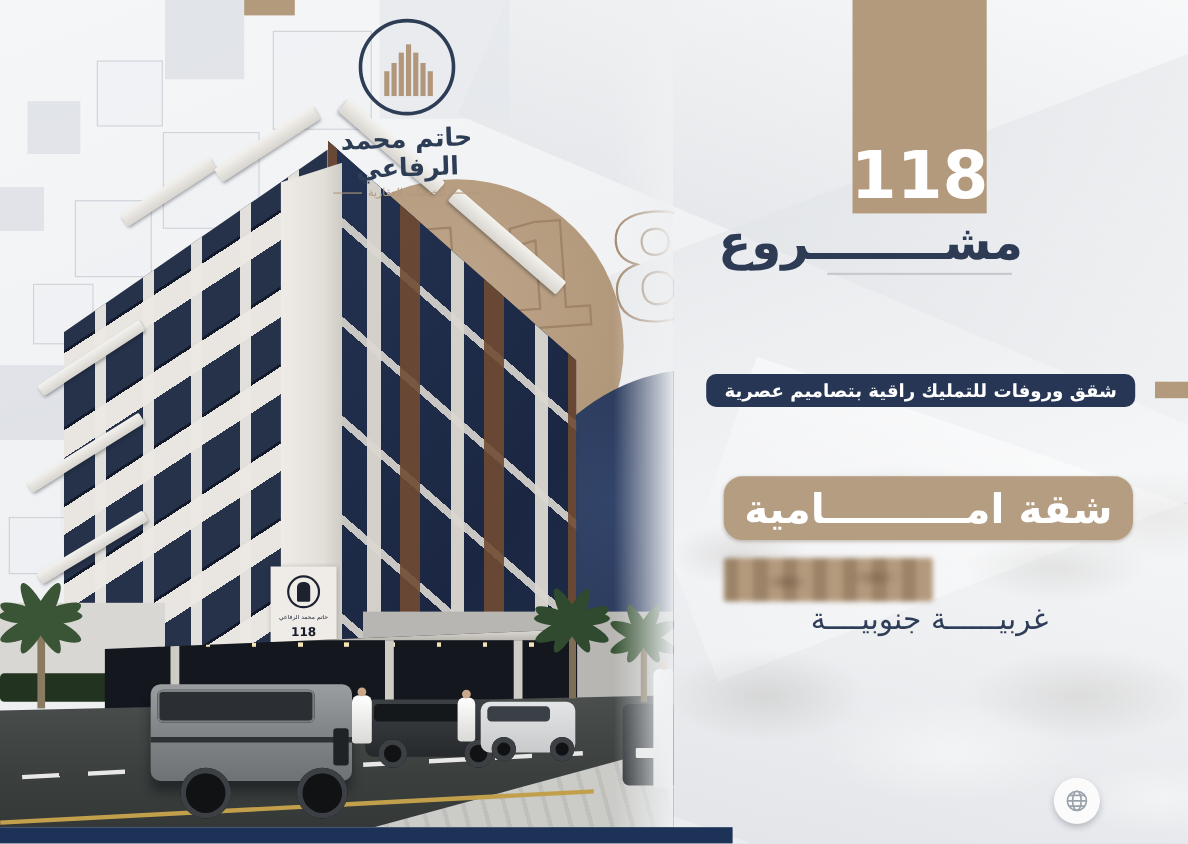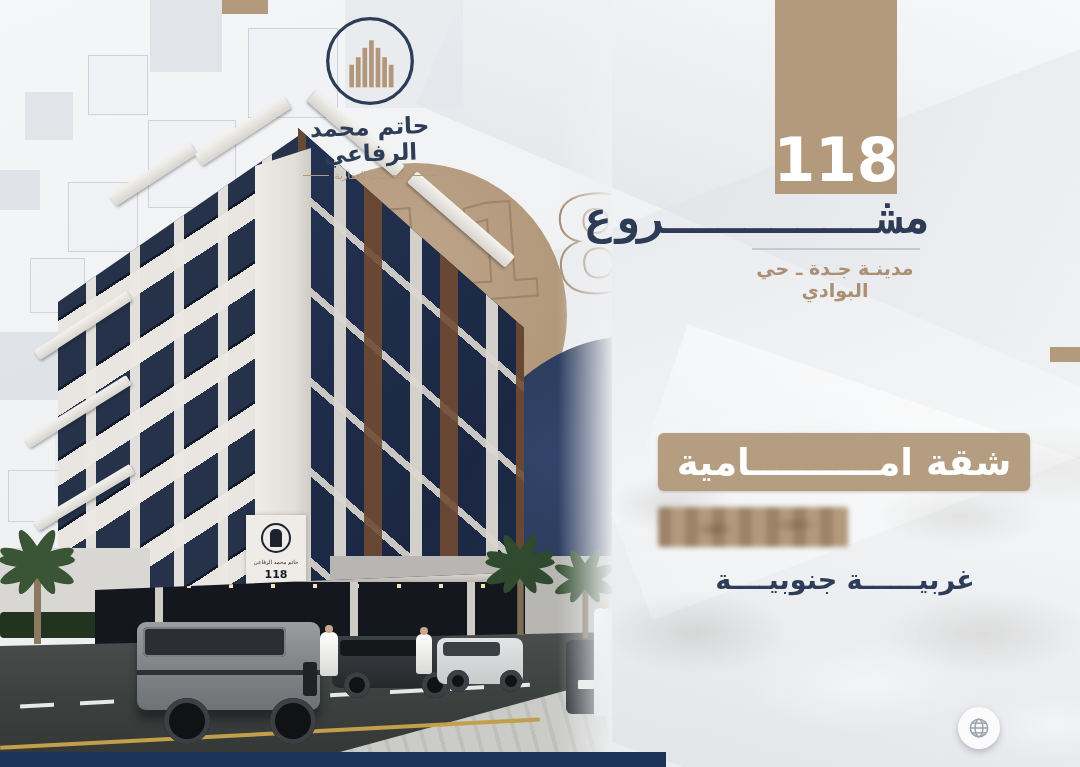--- a/index.html
+++ b/index.html
@@ -123,43 +123,43 @@
     transform:rotate(-2deg);}
   .logo .tag{margin-top:4px;font-size:10px;letter-spacing:3px;color:#b1977c;direction:rtl;
     display:flex;align-items:center;justify-content:center;gap:6px;}
   .logo .tag .ln{display:inline-block;width:26px;height:1px;background:#b1977c;}
 
   
   .num-block{position:absolute;left:775px;top:0;width:122px;height:194px;background:#b49a7d;
     display:flex;align-items:flex-end;justify-content:center;padding-bottom:4px;
     color:#ffffff;font-size:60px;font-weight:bold;line-height:1;}
   .project-word{position:absolute;left:740px;top:196px;width:190px;text-align:center;direction:rtl;
-    font-size:44px;font-weight:bold;color:#2d3b55;line-height:1.15;font-family:Liberation Mono, monospace;}
+    font-size:44px;font-weight:bold;color:#2d3b55;line-height:1.15;}
   .divider{position:absolute;left:752px;top:248px;width:168px;height:2px;background:#c6c9cd;}
   .location{position:absolute;left:728px;top:257px;width:214px;text-align:center;direction:rtl;
     font-size:19px;font-weight:bold;color:#aa8f73;}
   .tagline-banner{position:absolute;left:642px;top:340px;width:390px;height:30px;background:#273655;
     border-radius:9px;color:#ffffff;direction:rtl;font-size:16.5px;font-weight:bold;
     display:flex;align-items:center;justify-content:center;}
   .tagline-accent{position:absolute;left:1050px;top:347px;width:30px;height:15px;background:#b49a7d;}
   .unit-banner{position:absolute;left:658px;top:433px;width:372px;height:58px;background:#b59d82;
-    border-radius:6px;color:#ffffff;direction:rtl;font-size:37px;font-weight:bold;
+    border-radius:17px;color:#ffffff;direction:rtl;font-size:37px;font-weight:bold;
     display:flex;align-items:center;justify-content:center;box-shadow:0 1px 3px rgba(120,100,80,.35);}
   .blur-price{position:absolute;left:658px;top:507px;width:190px;height:40px;border-radius:3px;
     background:
       repeating-linear-gradient(90deg,rgba(96,74,52,.28) 0 13px,rgba(0,0,0,0) 13px 27px),
       radial-gradient(30px 12px at 30% 55%,rgba(90,68,48,.4),transparent 70%),
       radial-gradient(34px 12px at 72% 45%,rgba(90,68,48,.35),transparent 70%),
       #b49a7d;
     filter:blur(2.5px);}
   .rooms-badge{position:absolute;left:862px;top:507px;width:168px;height:40px;background:#273655;
     color:#ffffff;direction:rtl;font-size:19px;font-weight:bold;
     display:flex;align-items:center;justify-content:center;}
-  .orientation{position:absolute;left:700px;top:564px;width:290px;text-align:center;direction:rtl;
-    font-size:27px;font-weight:bold;color:#2e3d58;}
+  .orientation{position:absolute;left:700px;top:548px;width:290px;text-align:center;direction:rtl;
+    font-size:27px;font-weight:normal;color:#2e3d58;}
   .website{position:absolute;left:740px;top:704px;width:260px;height:48px;
     display:flex;align-items:center;justify-content:flex-end;gap:18px;}
   .website .url{font-size:25px;font-weight:bold;letter-spacing:2px;color:#2b3549;cursor:pointer;}
   .globe-wrap{width:42px;height:42px;border-radius:50%;background:#fbfbfb;
     box-shadow:0 3px 6px rgba(90,95,105,.35);display:flex;align-items:center;justify-content:center;}
 </style>
 </head>
 <body>
 
 <div class="canvas">
@@ -311,22 +311,22 @@
     <div class="tag">
       <span class="ln"></span>
       <span>للخدمات العقارية</span>
       <span class="ln"></span>
     </div>
   </div>
 
   <div class="num-block">118</div>
   <div class="project-word">مشــــــــروع</div>
   <div class="divider"></div>
-  <div class="location">مدينـة جـدة ـ حي البوادي</div>
-
+
+  <div class="tagline-banner">شقق وروفات للتمليك راقية بتصاميم عصرية</div>
   <div class="tagline-accent"></div>
 
   <div class="unit-banner">شقة امــــــــــامية</div>
 
   <div class="blur-price"></div>
 
   <div class="orientation">غربيــــــة جنوبيــــة</div>
 
   <div class="website">
     <span class="globe-wrap">

